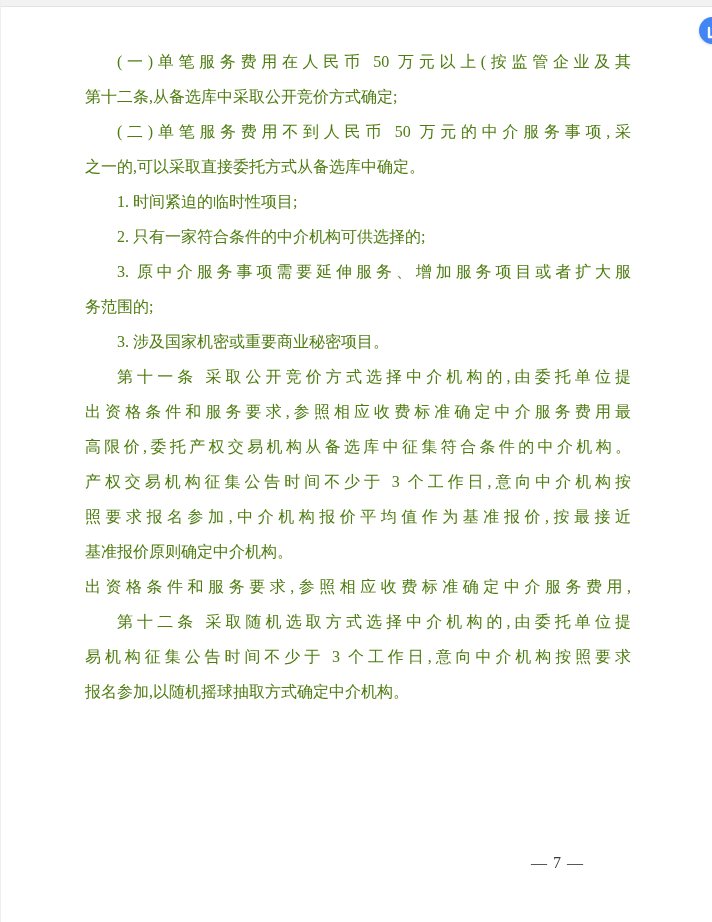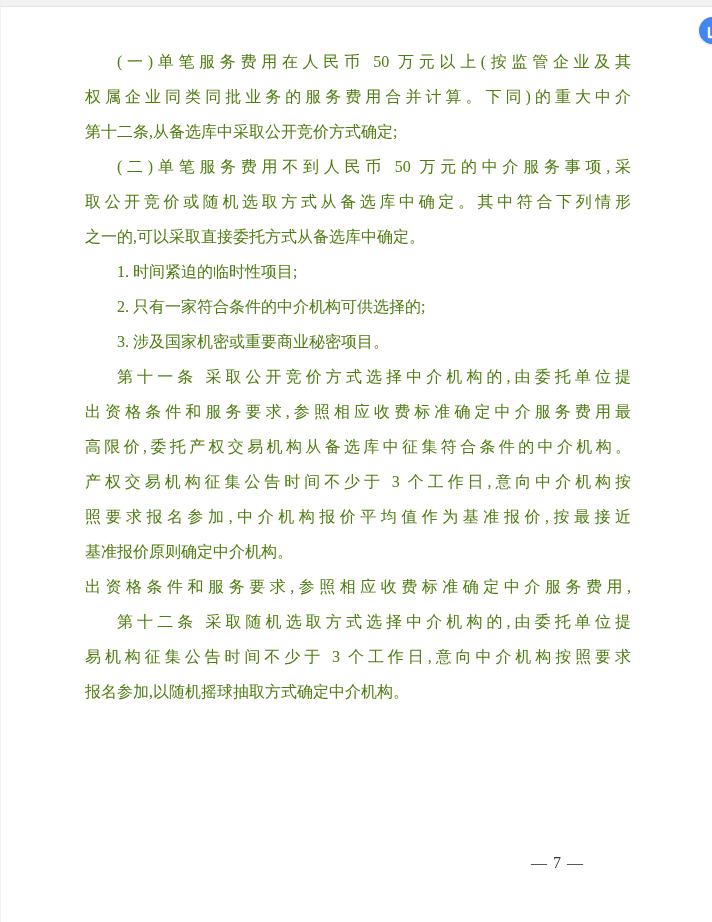--- a/index.html
+++ b/index.html
@@ -85,27 +85,27 @@
   <button class="fab">
     <span>
       <svg width="16" height="16" viewBox="0 0 16 16">
         <path d="M5 3 L5 12 L13 12" fill="none" stroke="#ffffff" stroke-width="2.4" stroke-linecap="round" stroke-linejoin="round"></path>
       </svg>
     </span>
   </button>
 
   <div class="content">
     <div class="ln ind st">(一)单笔服务费用在人民币 50 万元以上(按监管企业及其</div>
-    <div class="ln st">权属企业同类同批业务的服务费用合并计算。下同)的重大中介</div>
     <div class="ln">第十二条,从备选库中采取公开竞价方式确定;</div>
     <div class="ln ind st">(二)单笔服务费用不到人民币 50 万元的中介服务事项,采</div>
-    <div class="ln st">取公开竞价或随机选取方式从备选库中确定。其中符合下列情形</div>
     <div class="ln">之一的,可以采取直接委托方式从备选库中确定。</div>
     <div class="ln ind">1. 时间紧迫的临时性项目;</div>
     <div class="ln ind">2. 只有一家符合条件的中介机构可供选择的;</div>
+    <div class="ln ind st">3. 原中介服务事项需要延伸服务、增加服务项目或者扩大服</div>
+    <div class="ln">务范围的;</div>
     <div class="ln ind">3. 涉及国家机密或重要商业秘密项目。</div>
     <div class="ln ind st">第十一条 采取公开竞价方式选择中介机构的,由委托单位提</div>
     <div class="ln st">出资格条件和服务要求,参照相应收费标准确定中介服务费用最</div>
     <div class="ln st">高限价,委托产权交易机构从备选库中征集符合条件的中介机构。</div>
     <div class="ln st">产权交易机构征集公告时间不少于 3 个工作日,意向中介机构按</div>
     <div class="ln st">照要求报名参加,中介机构报价平均值作为基准报价,按最接近</div>
     <div class="ln">基准报价原则确定中介机构。</div>
     <div class="ln st">出资格条件和服务要求,参照相应收费标准确定中介服务费用,</div>
     <div class="ln ind st">第十二条 采取随机选取方式选择中介机构的,由委托单位提</div>
     <div class="ln st">易机构征集公告时间不少于 3 个工作日,意向中介机构按照要求</div>

